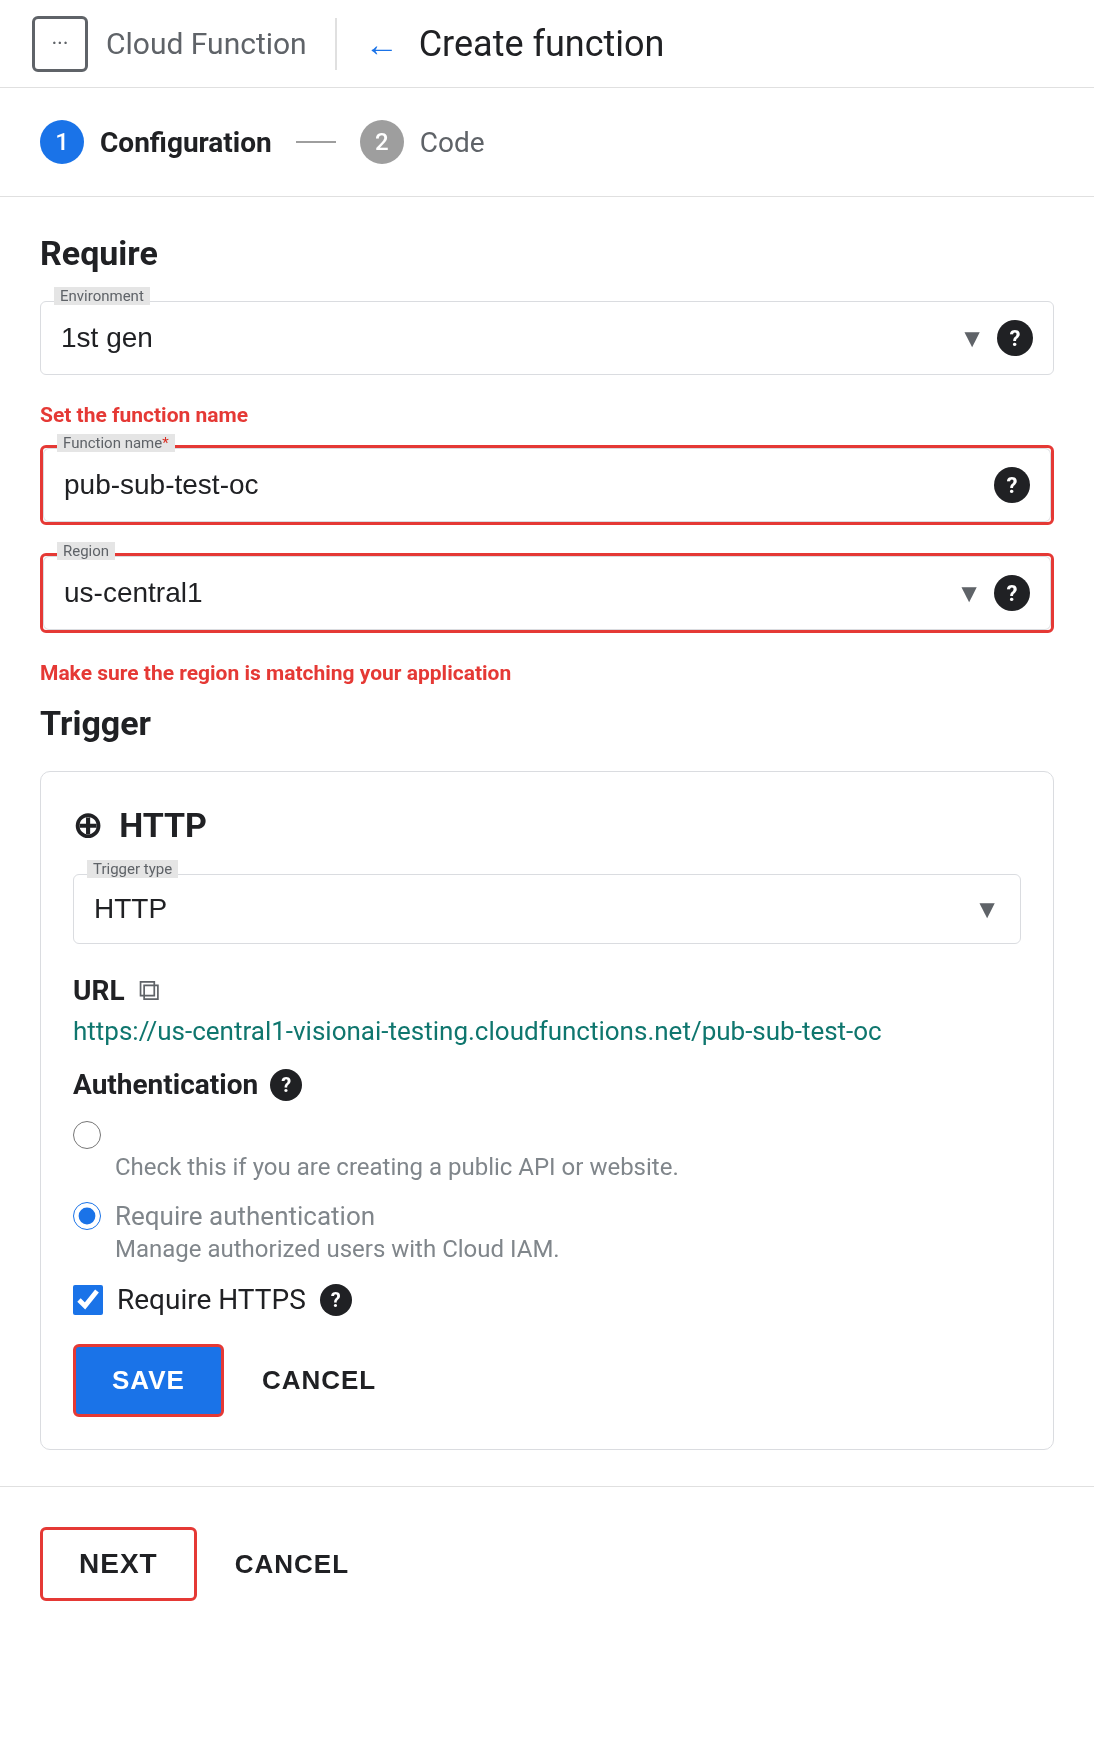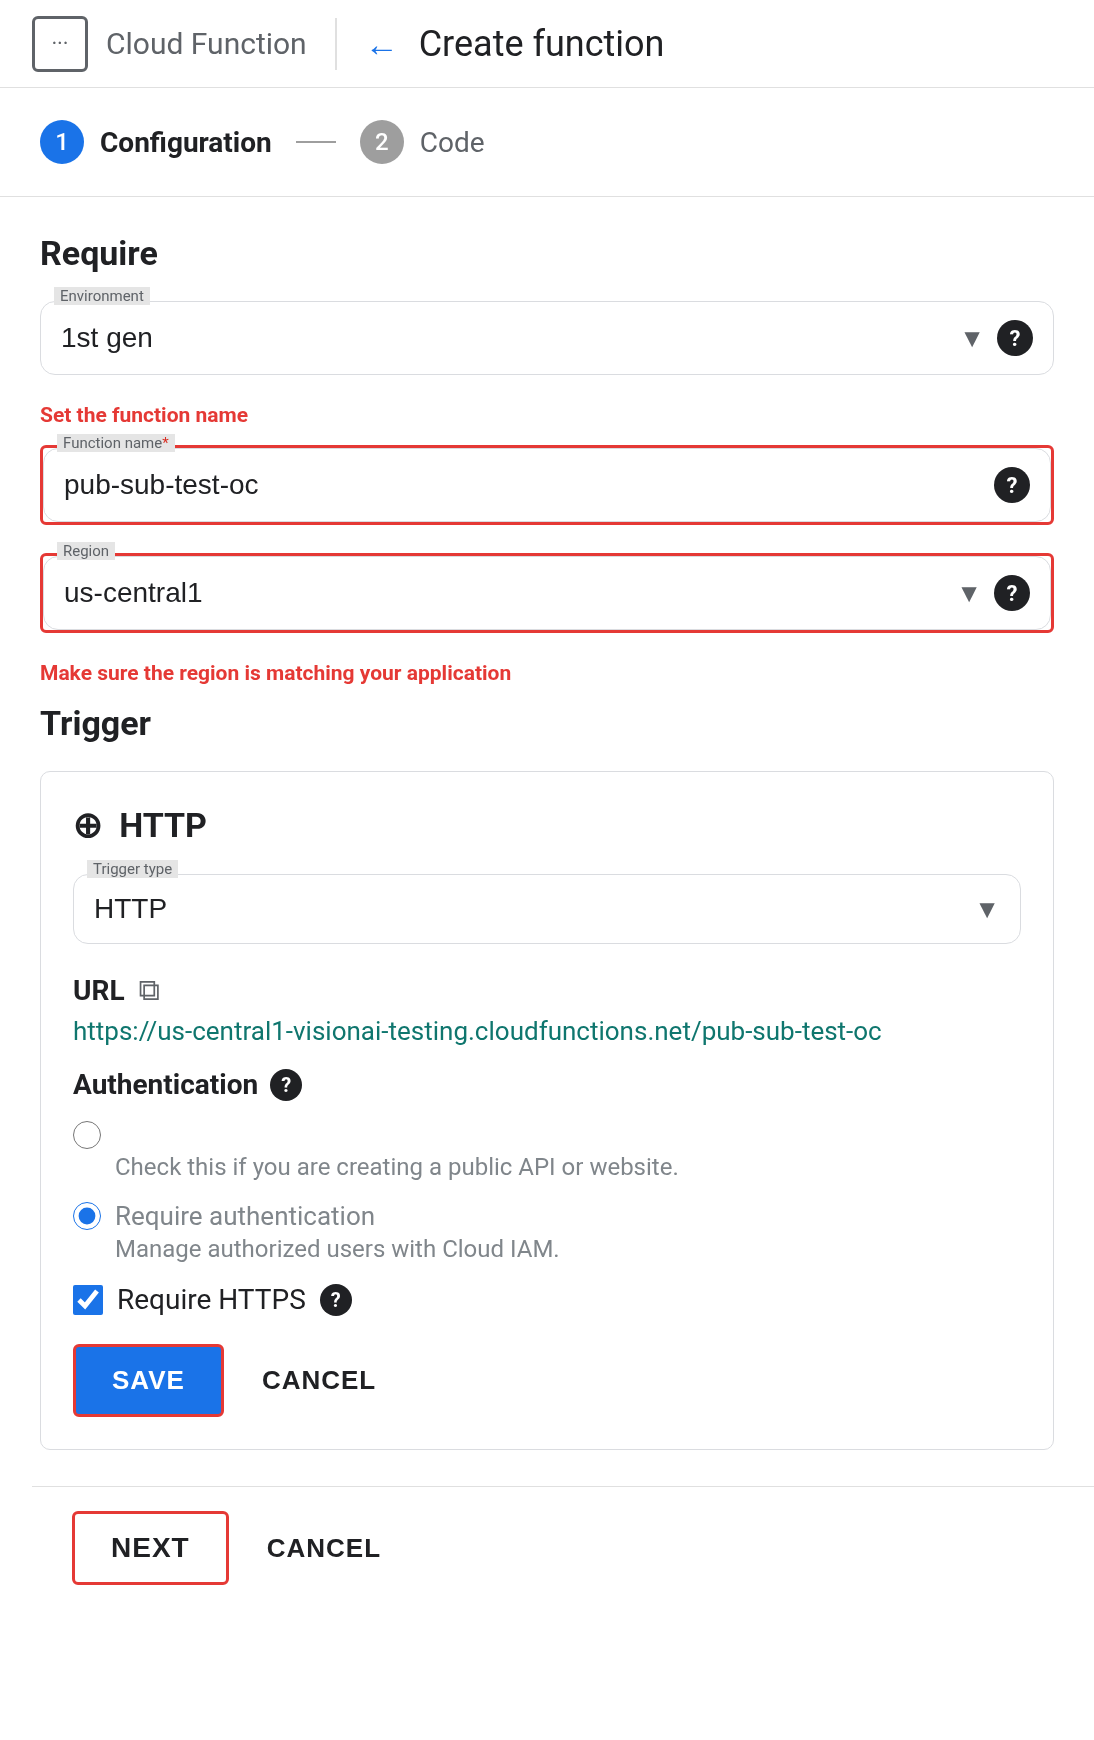--- a/index.html
+++ b/index.html
@@ -136,21 +136,21 @@
       color: #5f6368;
       z-index: 1;
     }
     .field-label .required {
       color: #d93025;
     }
     .field-input-row {
       display: flex;
       align-items: center;
       border: 1.5px solid #dadce0;
-      border-radius: 15px;
+      border-radius: 6px;
       padding: 18px 20px;
       gap: 12px;
     }
     .field-input-row input, .field-input-row select {
       flex: 1;
       border: none;
       outline: none;
       font-size: 28px;
       color: #202124;
       background: transparent;
@@ -316,25 +316,24 @@
       cursor: pointer;
       padding: 18px 10px;
     }
     .btn-highlighted {
       border: 3px solid #e53935;
     }
 
     
     .bottom-bar {
       border-top: 1px solid #e0e0e0;
-      padding: 24px 40px;
+      padding: 40px 40px;
       display: flex;
       align-items: center;
       gap: 28px;
-      margin-left: 32px;
     }
     .btn-next {
       background: transparent;
       color: #202124;
       border: 2px solid #dadce0;
       border-radius: 6px;
       padding: 18px 36px;
       font-size: 28px;
       font-weight: 700;
       letter-spacing: 1px;

